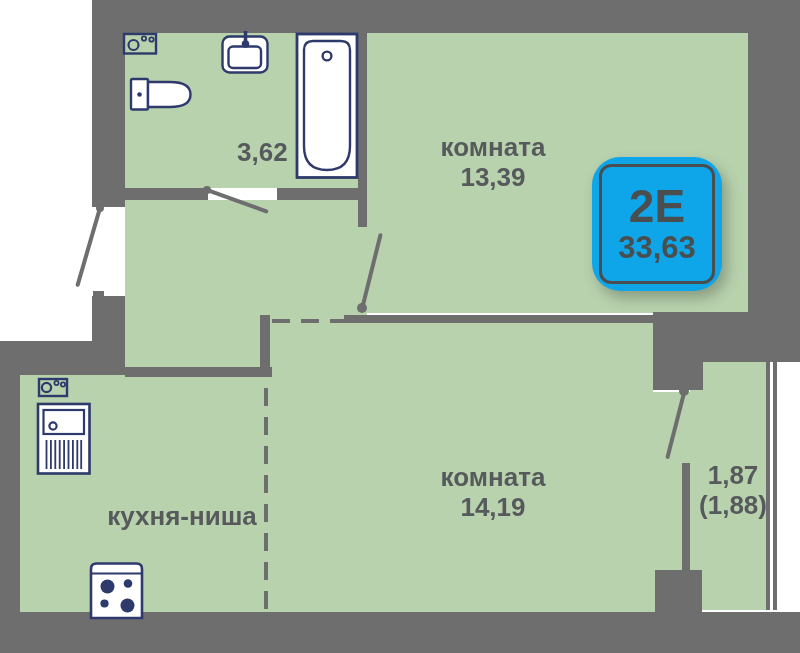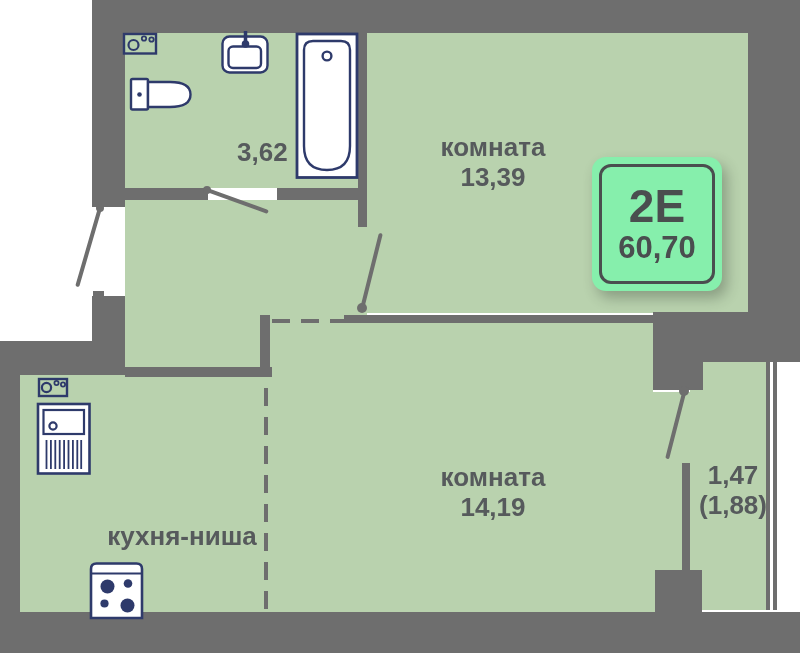--- a/index.html
+++ b/index.html
@@ -13,21 +13,21 @@
   .w{background:var(--wall,#6e6e6e);}
   .door{height:4px;background:var(--wall,#6e6e6e);transform-origin:left center;border-radius:2px;}
   .hinge{background:var(--wall,#6e6e6e);border-radius:50%;}
   .dashv{width:4px;background:repeating-linear-gradient(180deg,var(--wall,#6e6e6e) 0 18px,transparent 18px 29px);}
   .dashh{height:4px;background:repeating-linear-gradient(90deg,var(--wall,#6e6e6e) 0 18px,transparent 18px 29px);}
   .lbl{
     transform:translate(-50%,-50%);text-align:center;white-space:nowrap;
     color:var(--label,#565a5c);font-weight:700;font-size:26px;line-height:30px;
   }
   .fixtures{left:0;top:0;color:var(--navy,#2e3a6b);}
-  .badge{background:#86efac;border-radius:14px;box-shadow:5px 7px 14px rgba(40,50,40,.33);padding-left:36px;}
+  .badge{background:#0ea5e9;border-radius:28px;box-shadow:5px 7px 14px rgba(40,50,40,.33);padding-left:36px;}
   .badge-inner{
     inset:7px;border:3px solid var(--badgec,#4a4e4f);border-radius:12px;
     display:flex;flex-direction:column;align-items:center;justify-content:center;gap:2px;
   }
   .badge-inner span{position:static;}
   .badge-type{font-size:46px;font-weight:700;line-height:1;color:var(--badgec,#4a4e4f);}
   .badge-area{font-size:31px;font-weight:700;line-height:1.1;color:var(--badgec,#4a4e4f);}
 </style>
 </head>
 <body>
@@ -122,32 +122,32 @@
     </g>
   </svg>
 
   <div class="lbl" style="left:237px;top:137px">
     <span>3,62</span>
   </div>
   <div class="lbl" style="left:493px;top:162px">
     <div style="position:static">комната</div>
     <div style="position:static">13,39</div>
   </div>
-  <div class="lbl" style="left:182px;top:536px">
+  <div class="lbl" style="left:182px;top:516px">
     <div style="position:static">кухня-ниша</div>
   </div>
   <div class="lbl" style="left:493px;top:492px">
     <div style="position:static">комната</div>
     <div style="position:static">14,19</div>
   </div>
   <div class="lbl" style="left:733px;top:490px">
-    <div style="position:static">1,47</div>
+    <div style="position:static">1,87</div>
     <div style="position:static">(1,88)</div>
   </div>
 
   <div class="badge" style="left:592px;top:157px;width:130px;height:134px">
     <div class="badge-inner">
       <span class="badge-type">2Е</span>
-      <span class="badge-area">60,70</span>
+      <span class="badge-area">33,63</span>
     </div>
   </div>
 
 </div>
 
 </body></html>

